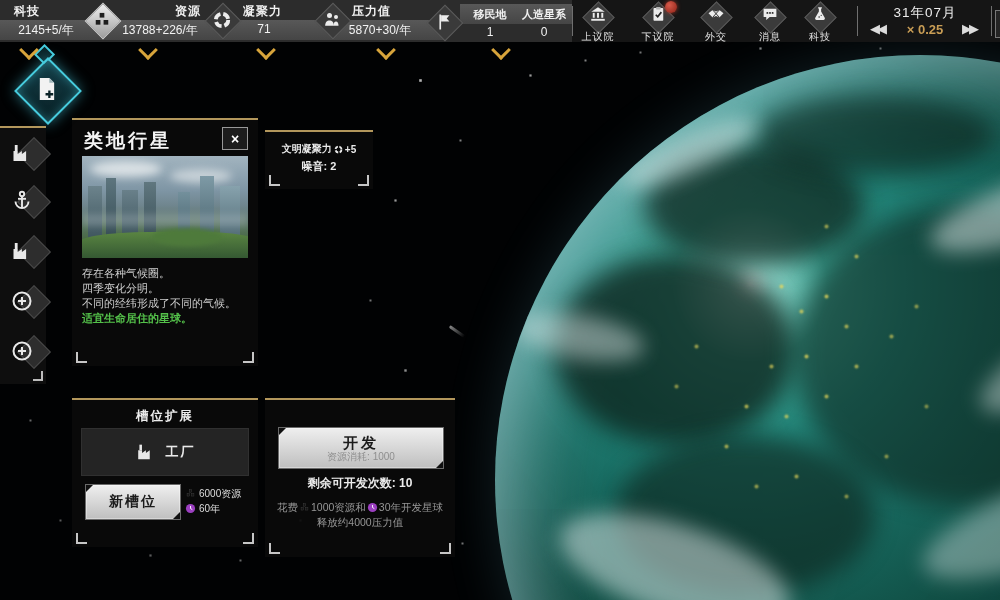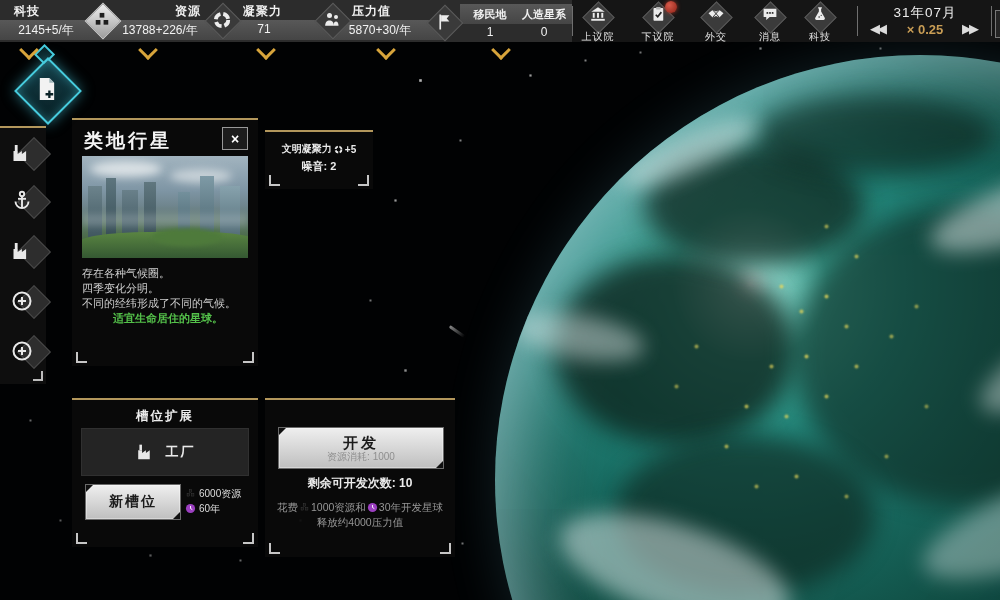--- a/index.html
+++ b/index.html
@@ -54,21 +54,21 @@
   .panel::before{content:"";position:absolute;left:4px;bottom:3px;width:9px;height:9px;border-left:2px solid #c6c6c6;border-bottom:2px solid #c6c6c6;}
   .panel::after{content:"";position:absolute;right:4px;bottom:3px;width:9px;height:9px;border-right:2px solid #c6c6c6;border-bottom:2px solid #c6c6c6;}
   #planet-panel{left:72px;top:118px;width:186px;height:246px;}
   .pp-title{position:absolute;left:12px;top:8px;font-size:19px;font-weight:700;letter-spacing:3px;color:#f4f4f4;}
   .pp-close{position:absolute;right:10px;top:7px;width:24px;height:21px;background:#1c1c1c;border:1px solid #989898;
     color:#fff;font-size:14px;font-weight:700;display:flex;align-items:center;justify-content:center;cursor:pointer;}
   .pp-img{position:absolute;left:10px;top:36px;width:166px;height:102px;overflow:hidden;
     background:linear-gradient(180deg,#a2b4bf 0%,#8da2b0 20%,#7e95a4 34%,#70868f 48%,#627a74 60%,#527055 74%,#44663c 86%,#375434 100%);}
   .img-layer{position:absolute;}
   .pp-desc{position:absolute;left:10px;top:146px;width:172px;font-size:11px;line-height:15px;color:#cfcfcf;}
-  .pp-desc .green{color:#54c14a;font-weight:700;text-align:center;}
+  .pp-desc .green{color:#54c14a;font-weight:700;}
   #cohesion-panel{left:265px;top:130px;width:108px;height:57px;}
   .cp-line1{position:absolute;left:0;top:10px;width:100%;display:flex;align-items:center;justify-content:center;gap:2px;
     font-size:10px;font-weight:700;color:#ececec;}
   .cp-line2{position:absolute;left:0;top:27px;width:100%;text-align:center;font-size:11px;font-weight:700;color:#ececec;}
   #slot-panel{left:72px;top:398px;width:186px;height:147px;}
   .sp-title{position:absolute;left:0;top:8px;width:100%;text-align:center;font-size:12.5px;font-weight:700;color:#ececec;letter-spacing:2px;}
   .sp-slotrow{position:absolute;left:9px;top:28px;width:166px;height:46px;background:#242424;border:1px solid #303030;
     display:flex;align-items:center;justify-content:center;gap:9px;cursor:pointer;}
   .sp-slotrow svg{width:22px;height:22px;}
   .sp-slotlabel{font-size:13px;font-weight:700;color:#e9e9e9;letter-spacing:2px;}

